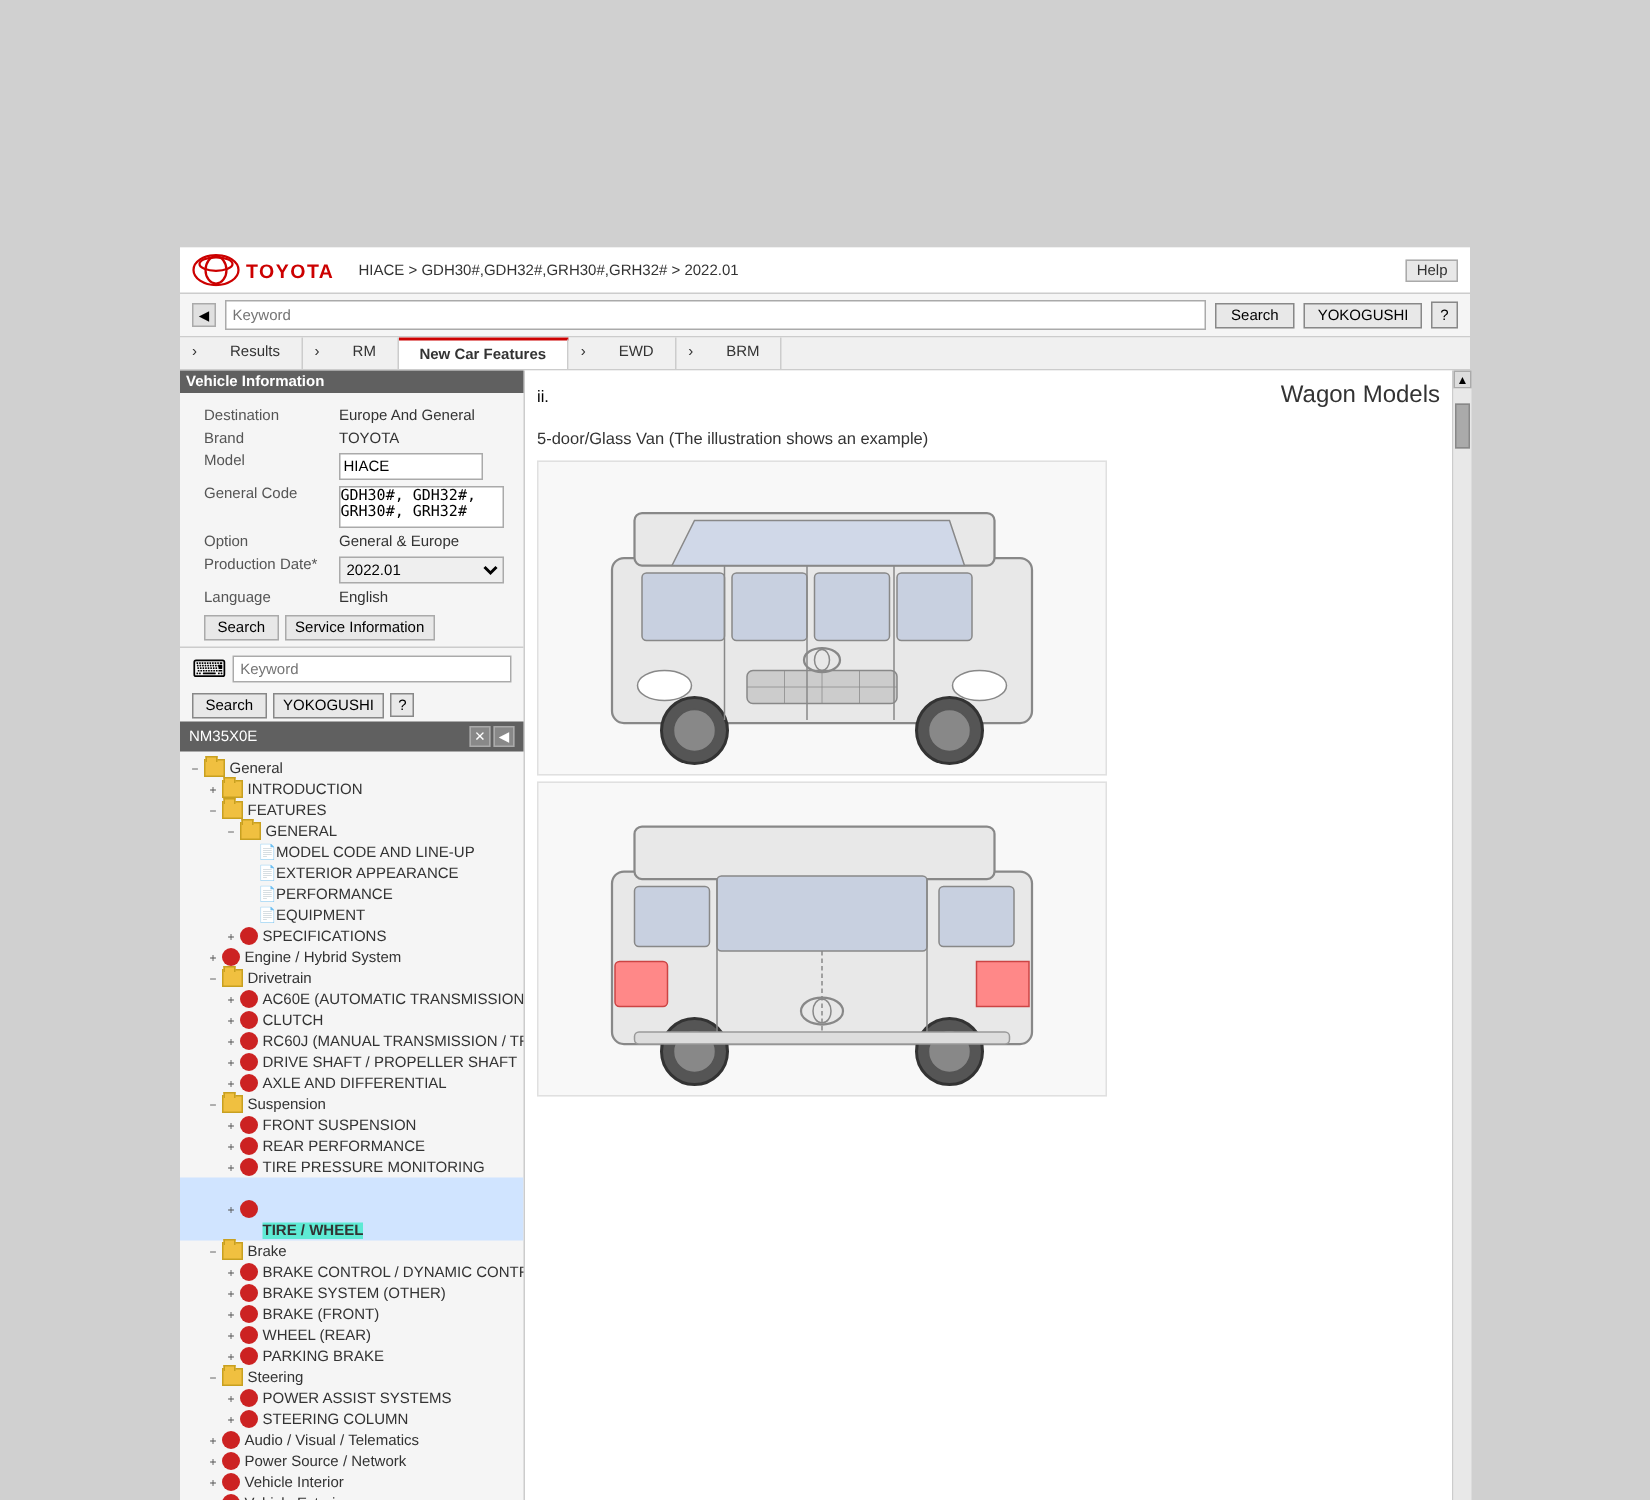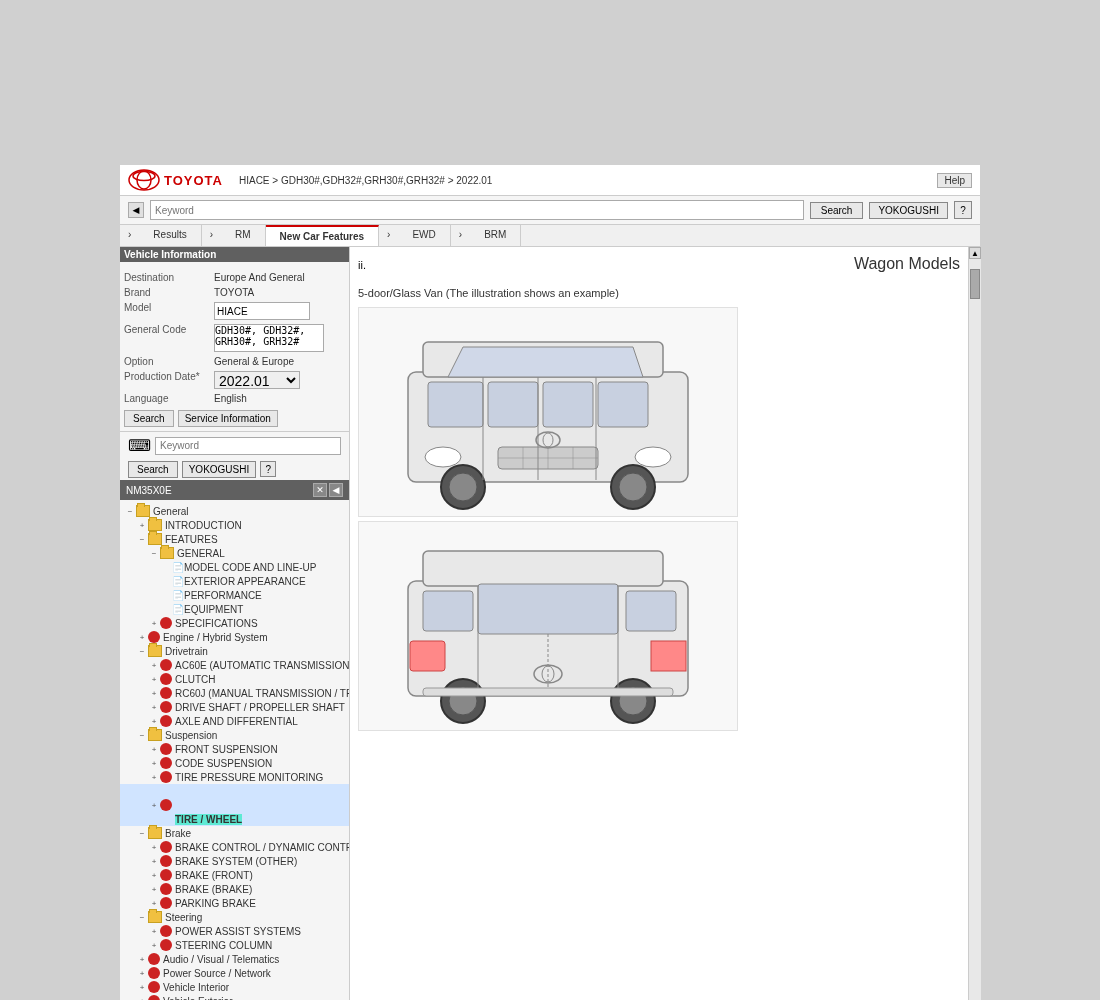--- a/index.html
+++ b/index.html
@@ -325,22 +325,22 @@
       height: 18px;
       border: 1px solid #aaa;
       padding: 0 2px;
       font-size: 10px;
       width: 96px;
     }
 
     .vi-select {
       height: 18px;
       border: 1px solid #aaa;
-      font-size: 14px;
-      width: 86px;
+      font-size: 10px;
+      width: 110px;
     }
 
     .vi-textarea {
       border: 1px solid #aaa;
       font-size: 10px;
       width: 110px;
       height: 28px;
       resize: none;
     }
 
@@ -479,21 +479,21 @@
       <div class="tab">BRM</div>
     </div>
 
     <div class="content-wrapper">
 
       <div class="left-sidebar">
 
         <div style="padding: 0;">
           <div class="vi-title">Vehicle Information</div>
 
-          <div style="padding: 4px 8px 4px 4px;">
+          <div style="padding: 4px 8px 4px 16px;">
             <div class="vi-row">
               <span class="vi-label">Destination</span>
               <span class="vi-value">Europe And General</span>
             </div>
             <div class="vi-row">
               <span class="vi-label">Brand</span>
               <span class="vi-value">TOYOTA</span>
             </div>
             <div class="vi-row">
               <span class="vi-label">Model</span>
@@ -649,21 +649,21 @@
 
           <div class="tree-item indent-3">
             <span class="tree-expand">+</span>
             <div class="tree-icon-red"></div>
             <span class="tree-label">FRONT SUSPENSION</span>
           </div>
 
           <div class="tree-item indent-3">
             <span class="tree-expand">+</span>
             <div class="tree-icon-red"></div>
-            <span class="tree-label">CODE SUSPENSION</span>
+            <span class="tree-label">REAR PERFORMANCE</span>
           </div>
 
           <div class="tree-item indent-3">
             <span class="tree-expand">+</span>
             <div class="tree-icon-red"></div>
             <span class="tree-label">TIRE PRESSURE MONITORING</span>
           </div>
 
           <div class="tree-item indent-3" style="background:#d0e4ff;">
             <span class="tree-expand">+</span>
@@ -691,21 +691,21 @@
 
           <div class="tree-item indent-3">
             <span class="tree-expand">+</span>
             <div class="tree-icon-red"></div>
             <span class="tree-label">BRAKE (FRONT)</span>
           </div>
 
           <div class="tree-item indent-3">
             <span class="tree-expand">+</span>
             <div class="tree-icon-red"></div>
-            <span class="tree-label">BRAKE (BRAKE)</span>
+            <span class="tree-label">WHEEL (REAR)</span>
           </div>
 
           <div class="tree-item indent-3">
             <span class="tree-expand">+</span>
             <div class="tree-icon-red"></div>
             <span class="tree-label">PARKING BRAKE</span>
           </div>
 
           <div class="tree-item indent-2">
             <span class="tree-expand">−</span>

